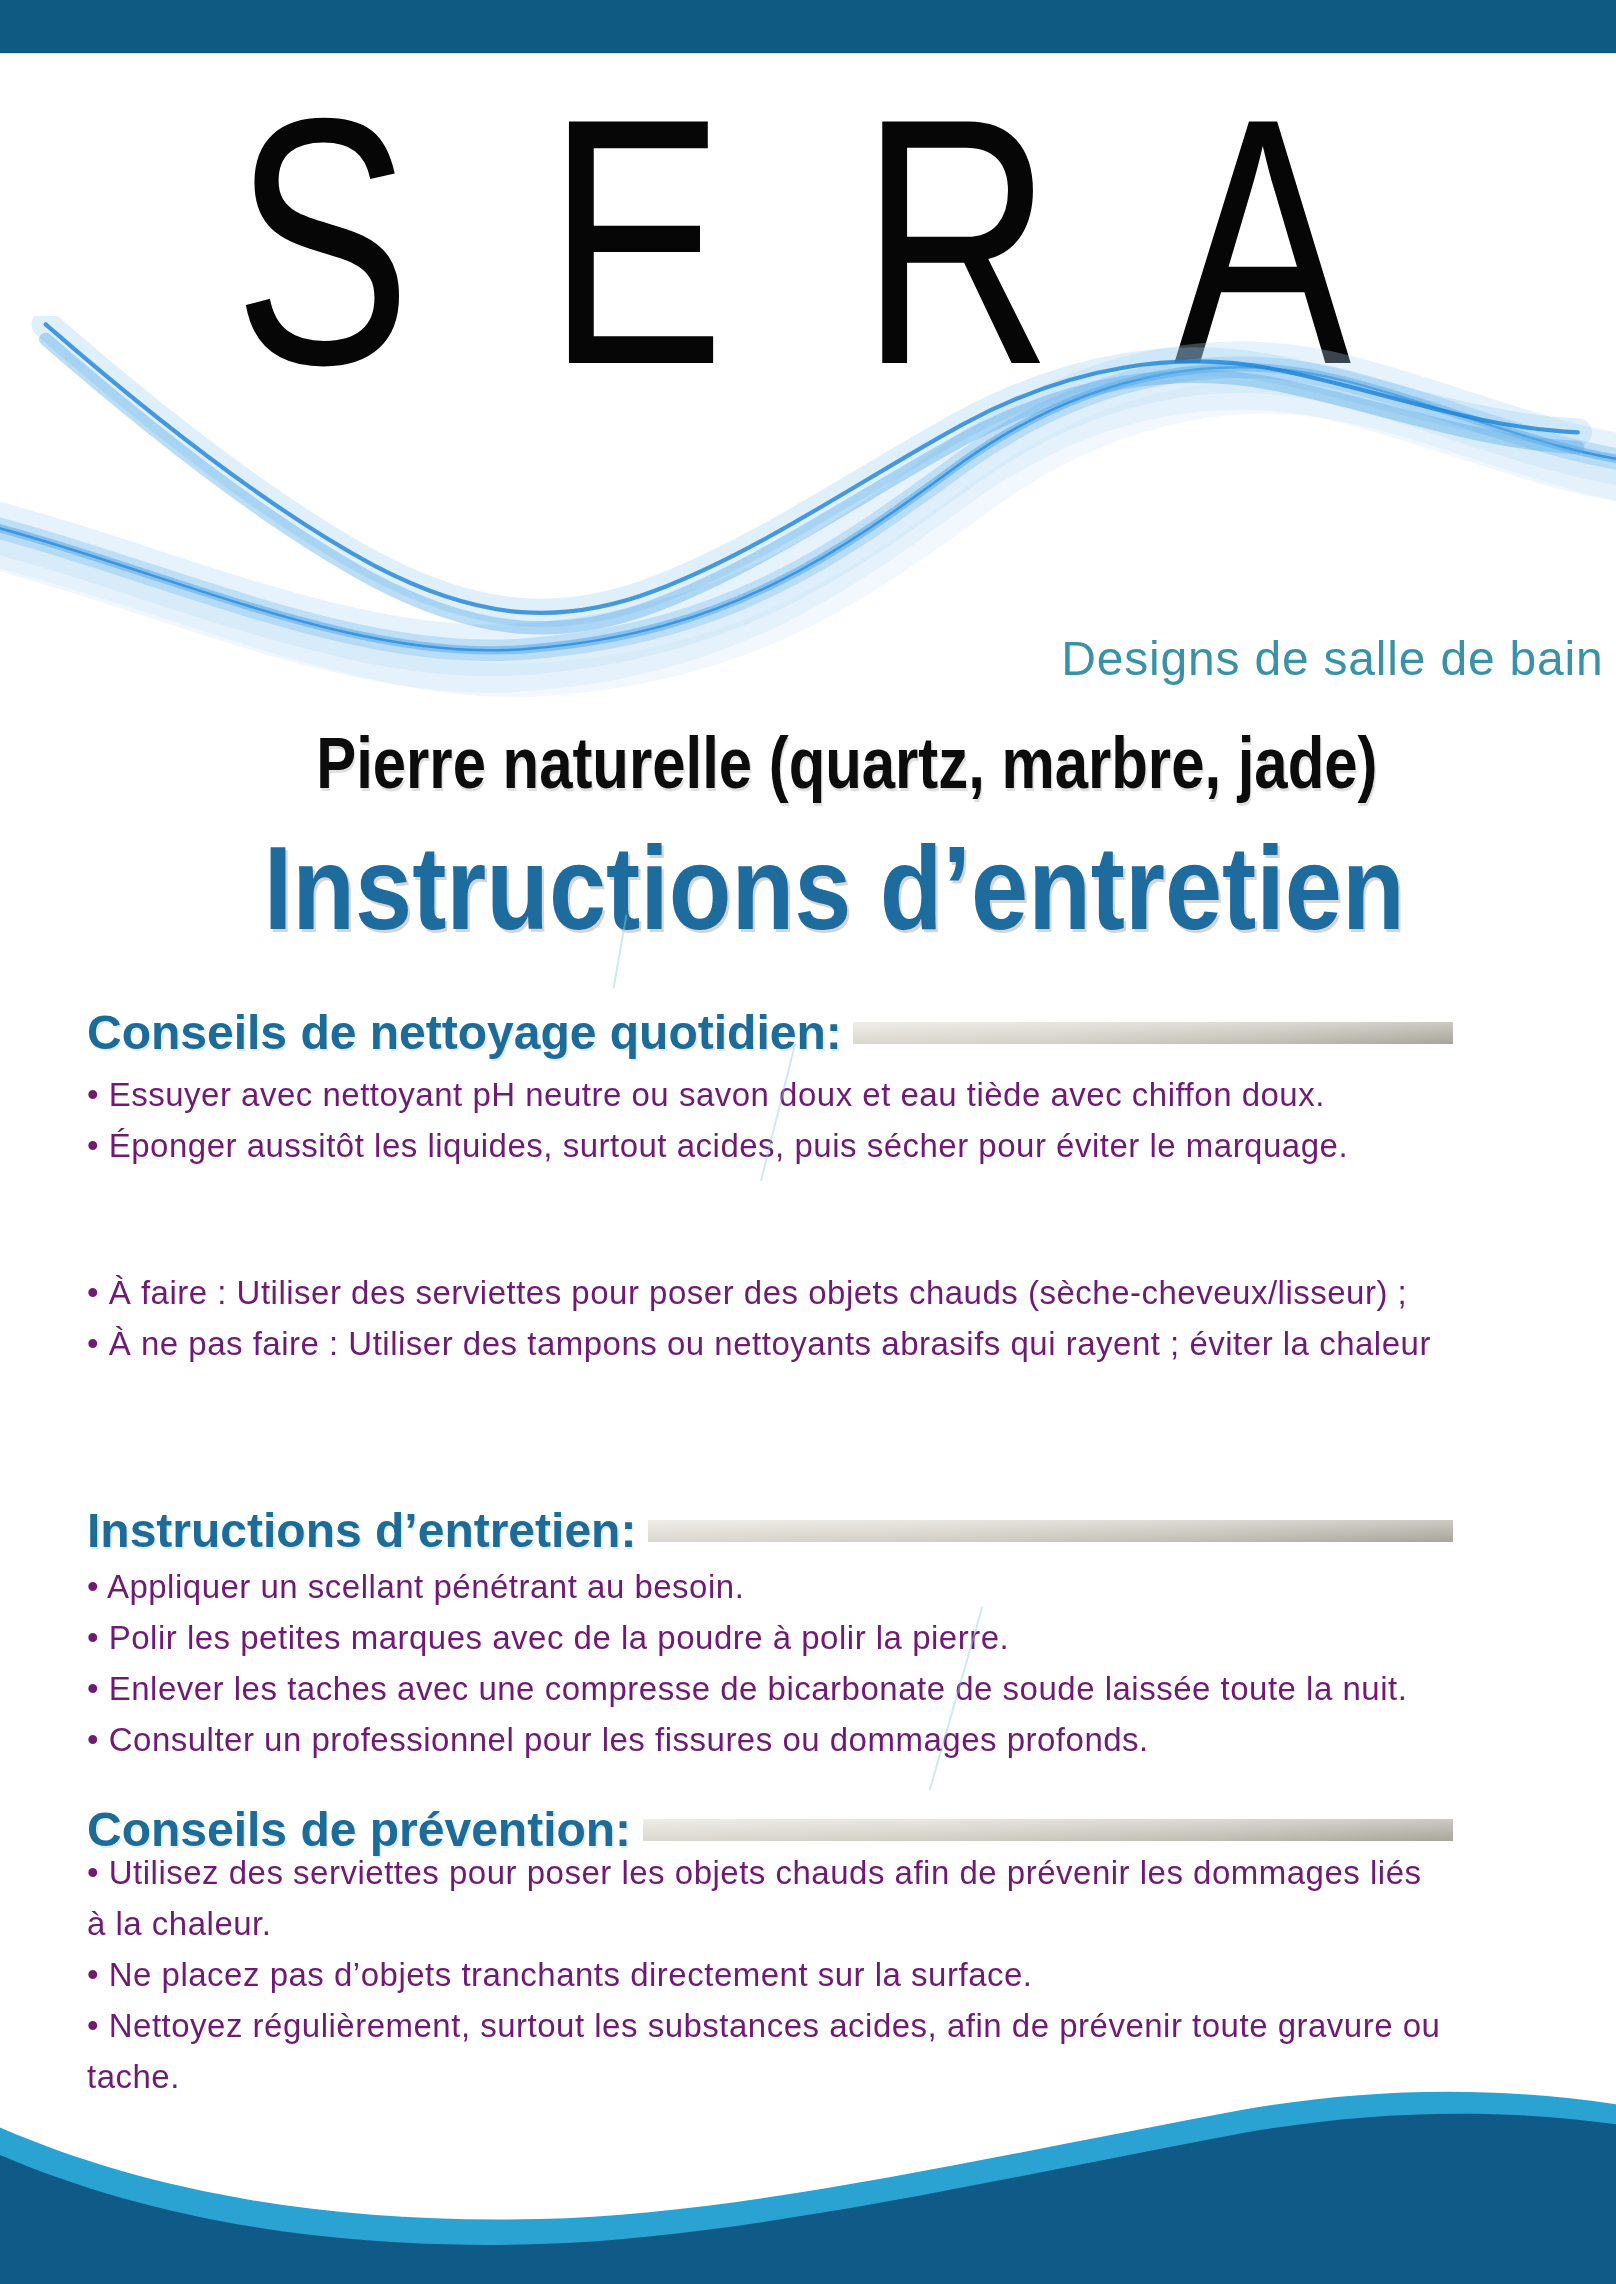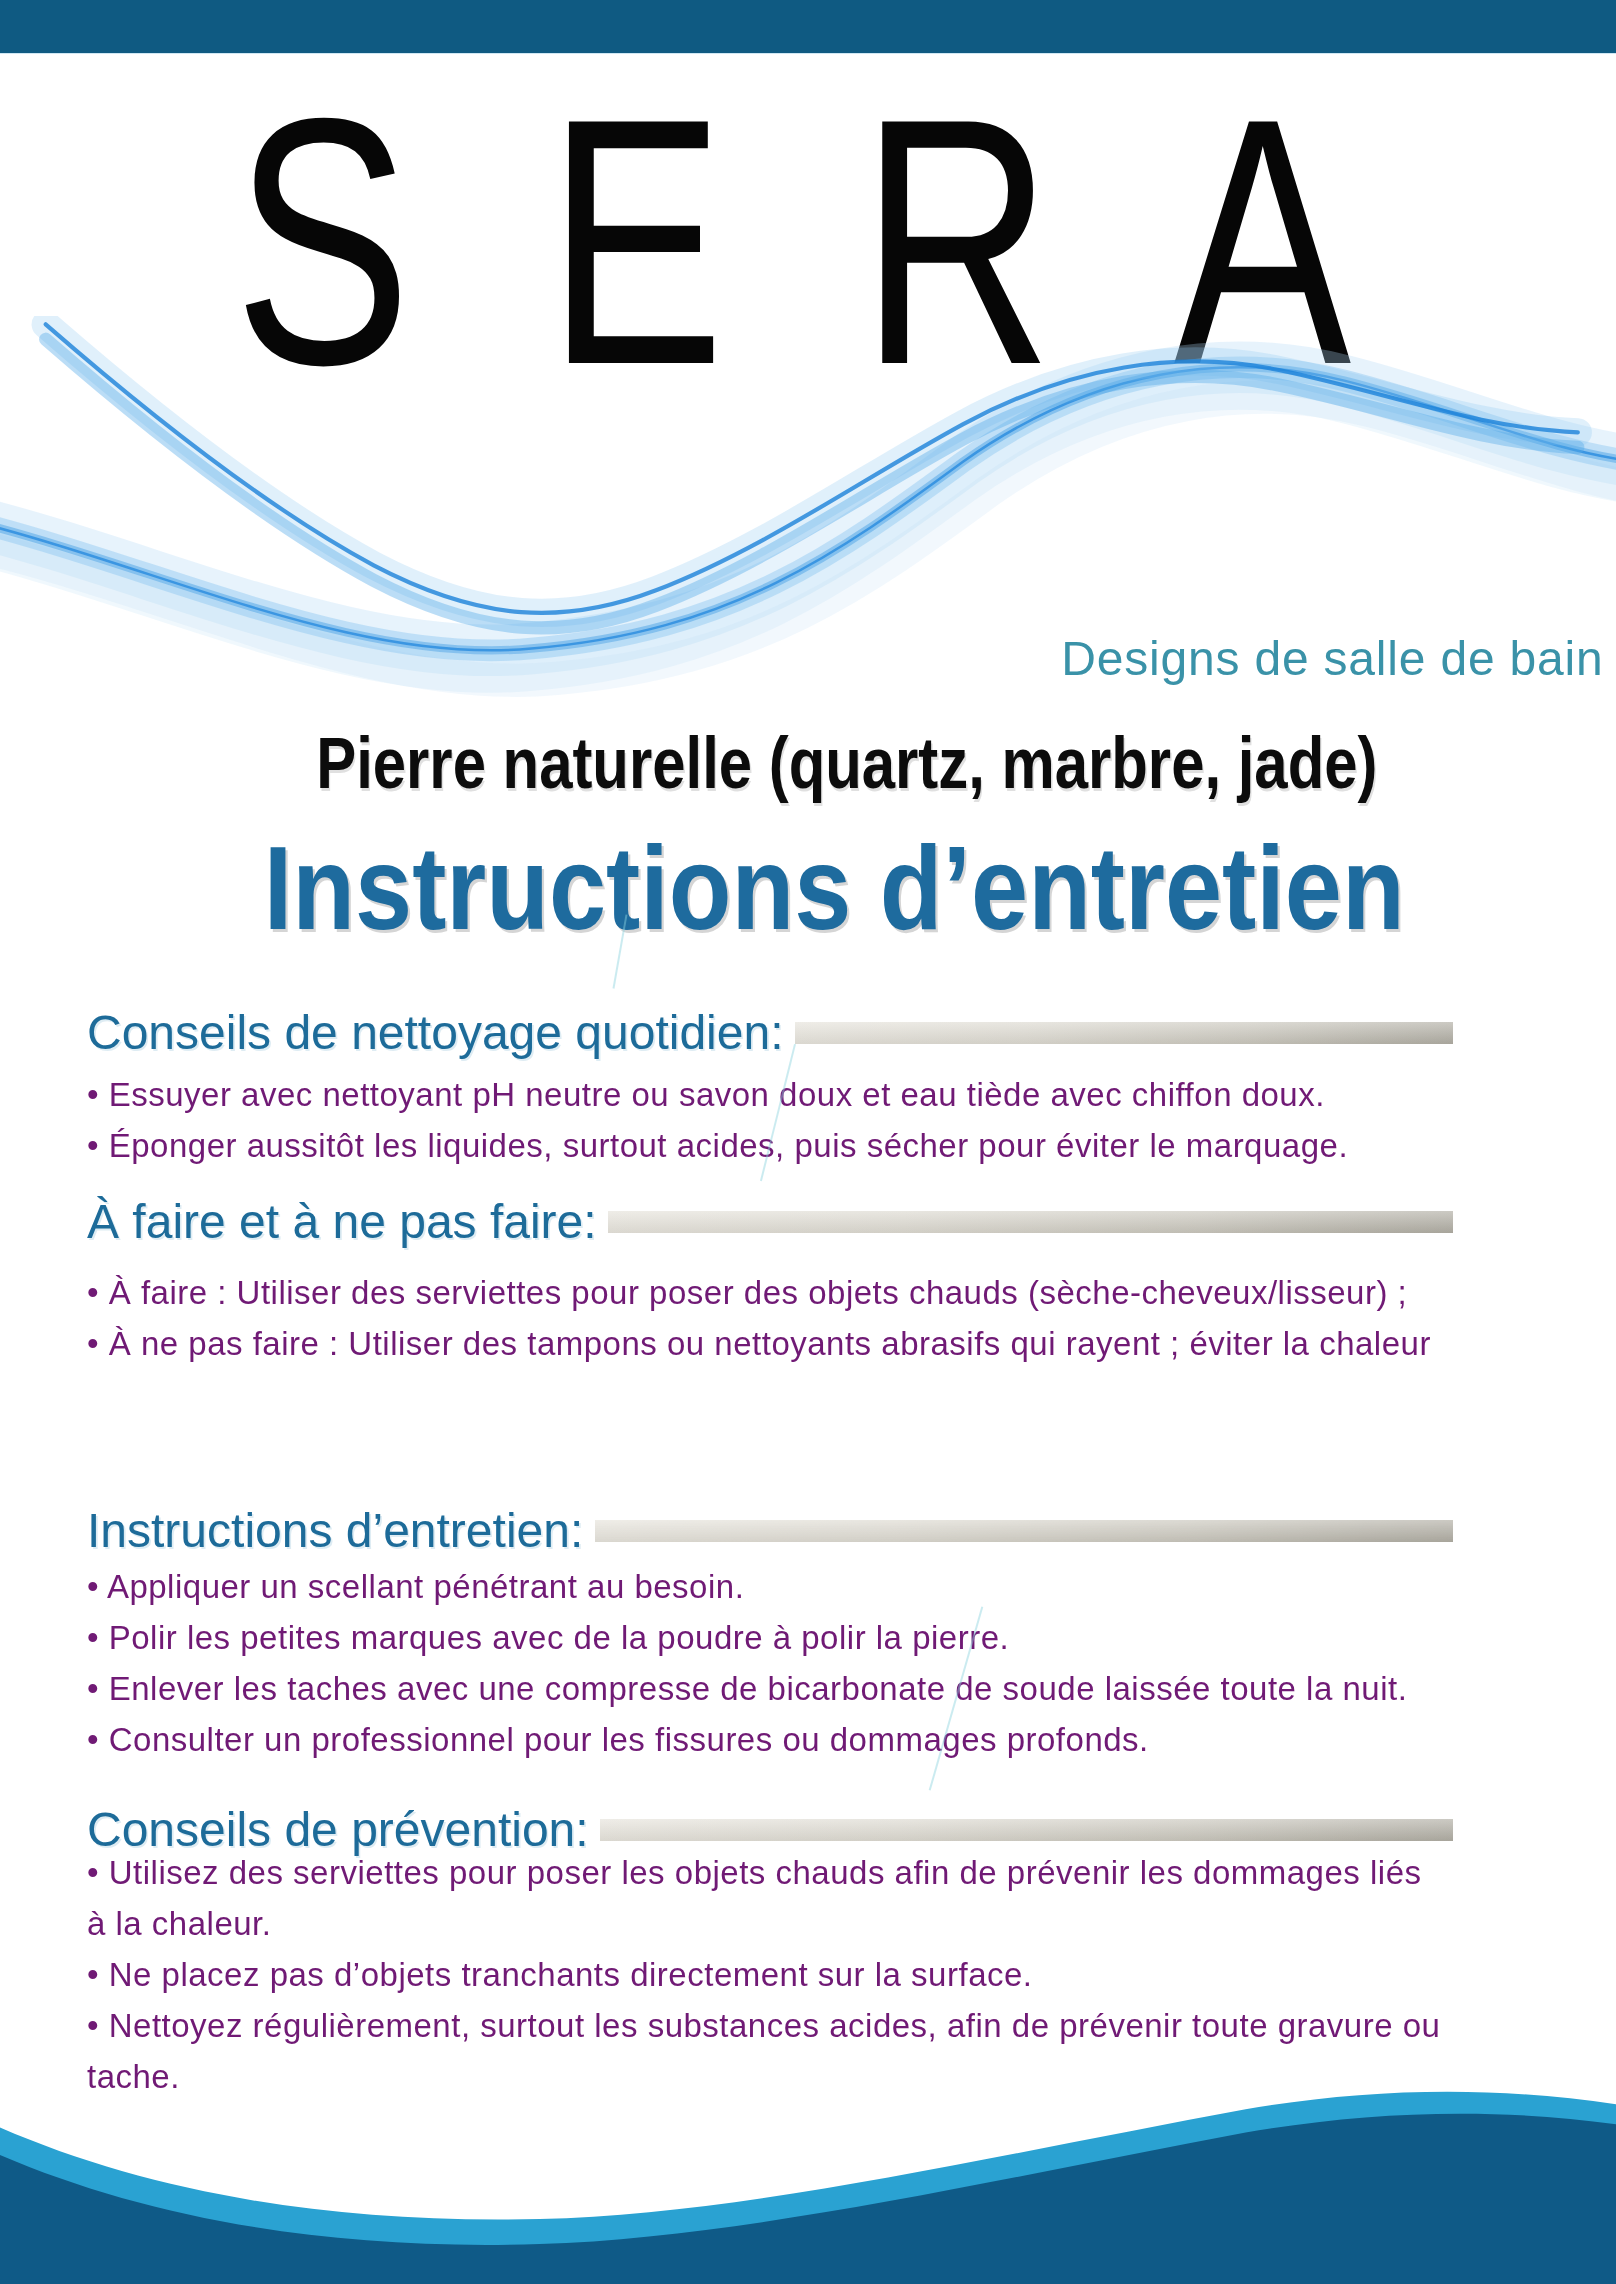--- a/index.html
+++ b/index.html
@@ -65,21 +65,21 @@
   
   .h-row {
     position: absolute; left: 87px;
     width: 1366px;
     display: flex;
     align-items: center;
     gap: 11.6px;
   }
   .h-text {
     font-size: 48px;
-    font-weight: normal;
+    font-weight: bold;
     color: #1d6b99;
     line-height: 1.2;
     white-space: nowrap;
     text-shadow: 1.7px 1.7px 0 rgba(160,200,220,0.35);
   }
   .h-rule {
     flex: 1;
     height: 21.6px;
     background:
       linear-gradient(180deg, rgba(255,255,255,0.35) 0%, rgba(0,0,0,0.05) 100%),
@@ -143,24 +143,20 @@
 
   <div class="h-row" style="top:1004px">
     <span class="h-text">Conseils de nettoyage quotidien:</span>
     <span class="h-rule"></span>
   </div>
   <div class="sec-lines" style="top:1069px">
     <div class="b-line">• Essuyer avec nettoyant pH neutre ou savon doux et eau tiède avec chiffon doux.</div>
     <div class="b-line">• Éponger aussitôt les liquides, surtout acides, puis sécher pour éviter le marquage.</div>
   </div>
 
-  <div class="h-row" style="top:1193px">
-    <span class="h-text">À faire et à ne pas faire:</span>
-    <span class="h-rule"></span>
-  </div>
   <div class="sec-lines" style="top:1267px">
     <div class="b-line">• À faire : Utiliser des serviettes pour poser des objets chauds (sèche-cheveux/lisseur) ;</div>
     <div class="b-line">• À ne pas faire : Utiliser des tampons ou nettoyants abrasifs qui rayent ; éviter la chaleur</div>
   </div>
 
   <div class="h-row" style="top:1502px">
     <span class="h-text">Instructions d’entretien:</span>
     <span class="h-rule"></span>
   </div>
   <div class="sec-lines" style="top:1561px">

